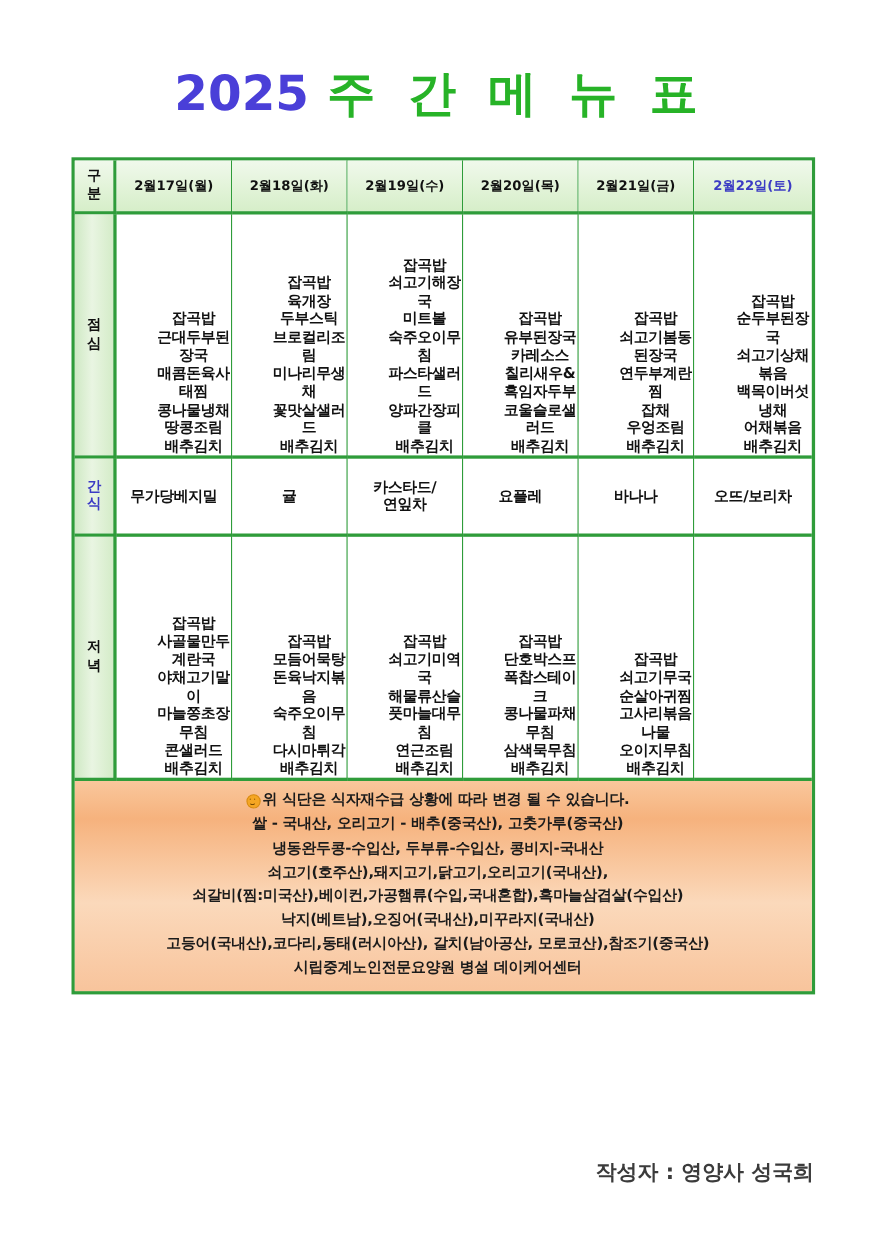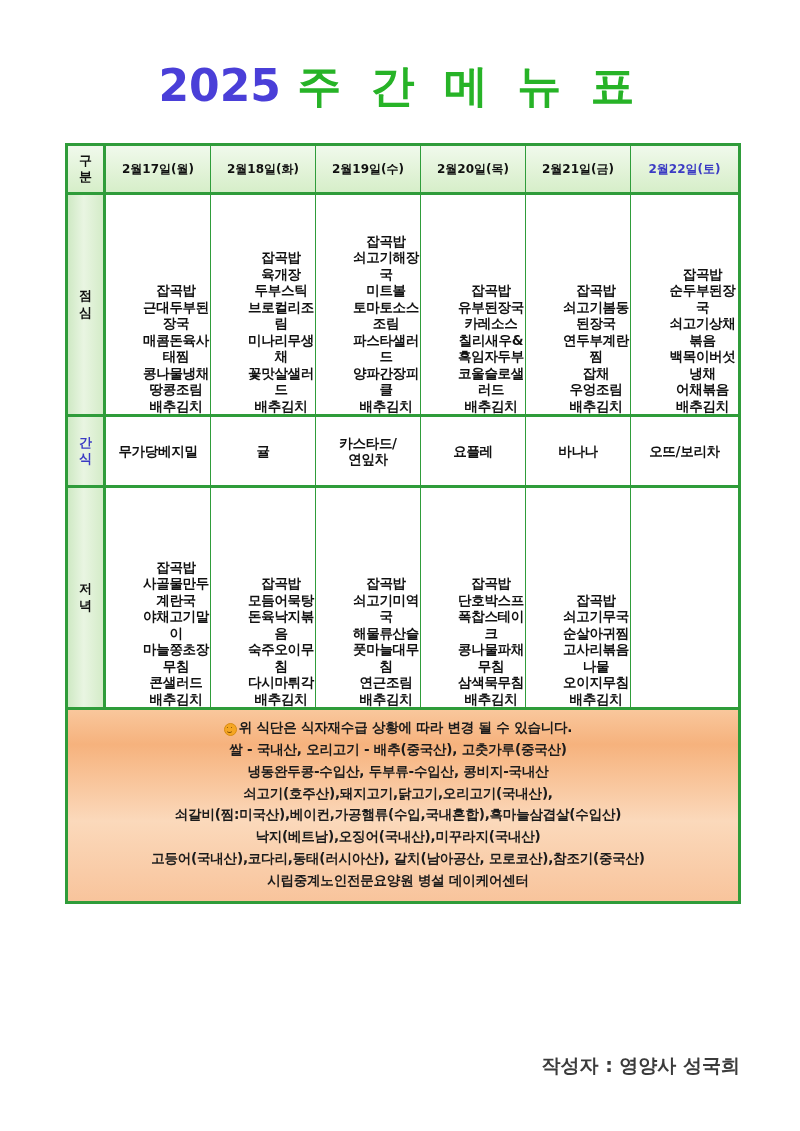--- a/index.html
+++ b/index.html
@@ -247,21 +247,21 @@
                 <div class="dish">미나리무생채</div>
                 <div class="dish">꽃맛살샐러드</div>
                 <div class="dish">배추김치</div>
               </div>
             </td>
           <td class="meal-cell">
               <div class="dish-list">
                 <div class="dish">잡곡밥</div>
                 <div class="dish">쇠고기해장국</div>
                 <div class="dish">미트볼
-토마토소스조림</div>
+숙주오이무침</div>
                 <div class="dish">파스타샐러드</div>
                 <div class="dish">양파간장피클</div>
                 <div class="dish">배추김치</div>
               </div>
             </td>
           <td class="meal-cell">
               <div class="dish-list">
                 <div class="dish">잡곡밥</div>
                 <div class="dish">유부된장국</div>
                 <div class="dish">카레소스</div>

